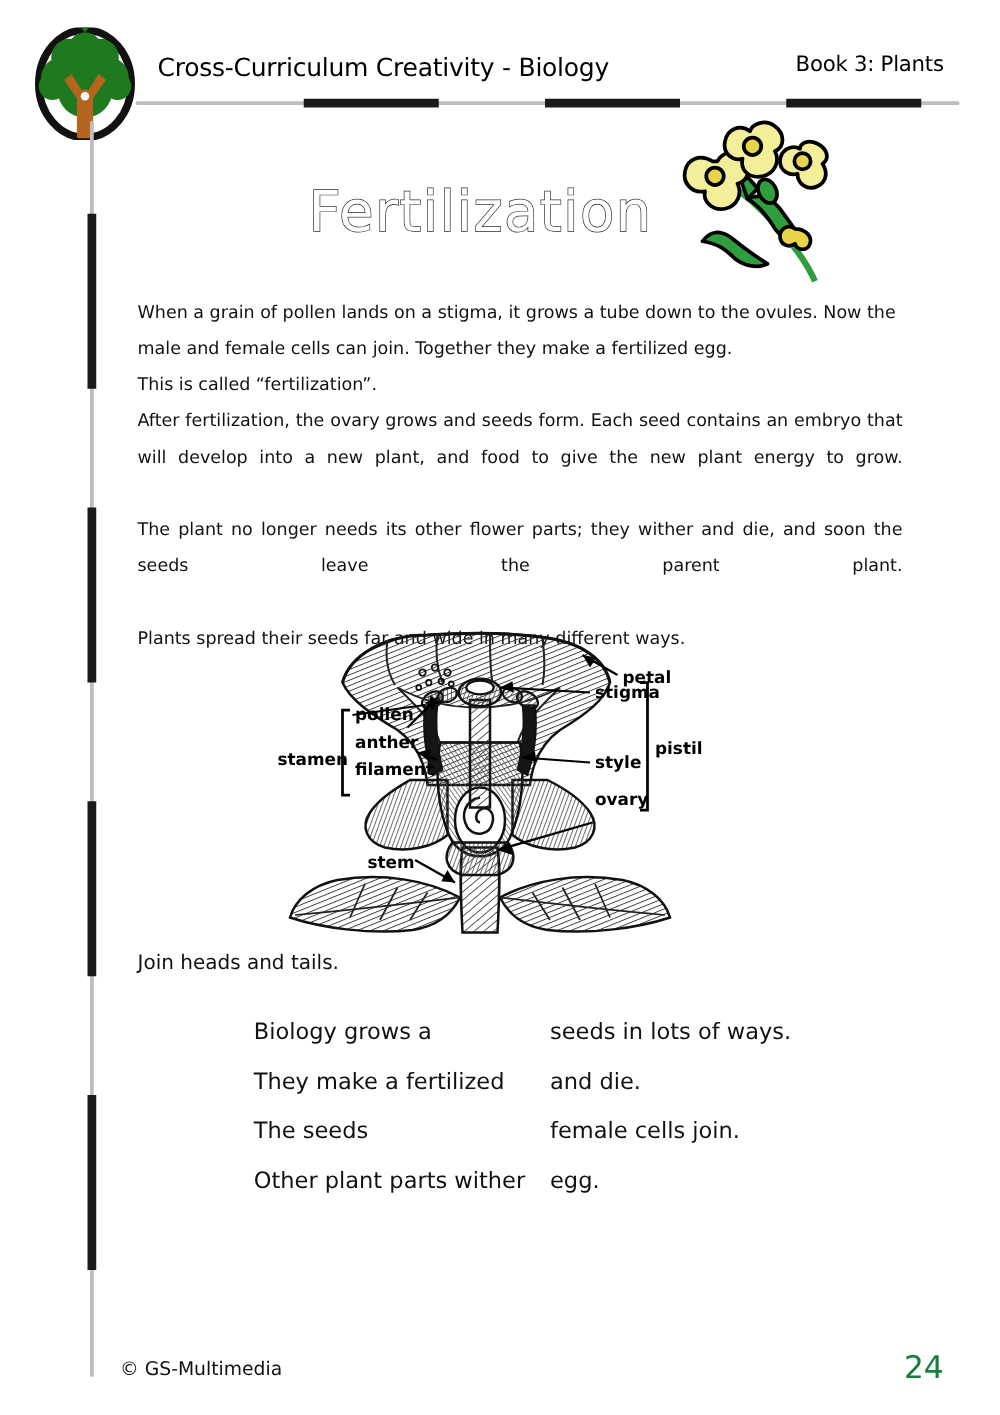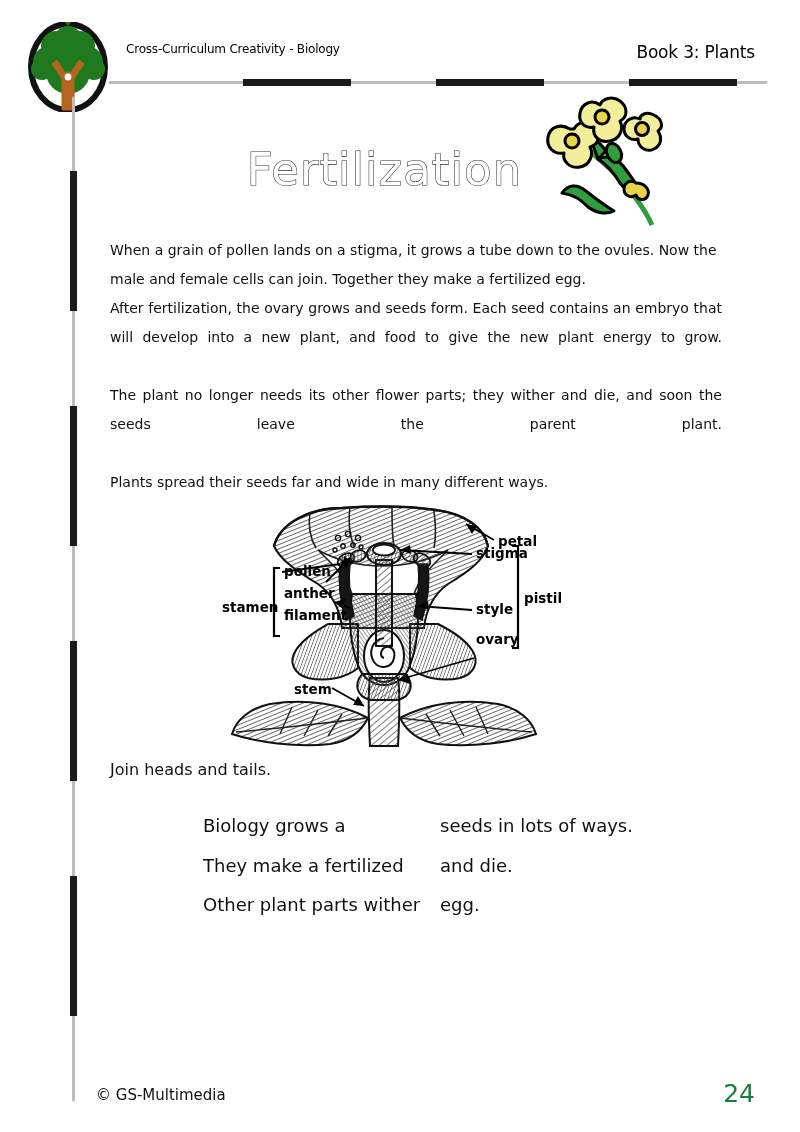--- a/index.html
+++ b/index.html
@@ -24,21 +24,21 @@
   }
   #logo-mark {
     position: absolute;
     left: 27px; top: 22px;
     width: 82px; height: 90px;
   }
   #header-title {
     position: absolute;
     left: 126px; top: 42px;
     font-family: "DejaVu Sans", sans-serif;
-    font-size: 12px;
+    font-size: 20px;
     letter-spacing: -0.2px;
     white-space: nowrap;
   }
   #header-book {
     position: absolute;
     right: 45px; top: 42px;
     font-family: "DejaVu Sans", sans-serif;
     font-size: 17px;
     letter-spacing: -0.2px;
     white-space: nowrap;
@@ -240,20 +240,21 @@
       <g fill="#E8D44A">
         <path d="M96 88 C90 84 84 88 84 94 C84 100 90 104 96 100
                  C98 106 106 106 108 100 C110 94 104 88 96 88 Z"></path>
       </g>
     </g>
   </svg>
 </div>
 
 <div id="body-copy">
   <p>When a grain of pollen lands on a stigma, it grows a tube down to the ovules. Now the male and female cells can join. Together they make a fertilized egg.</p>
+  <p>This is called “fertilization”.</p>
   <p class="justified">After fertilization, the ovary grows and seeds form. Each seed contains an embryo that will develop into a new plant, and food to give the new plant energy to grow.</p>
   <p class="justified">The plant no longer needs its other flower parts; they wither and die, and soon the seeds leave the parent plant.</p>
   <p>Plants spread their seeds far and wide in many different ways.</p>
 </div>
 
 <div id="diagram-figure">
   <svg width="348" height="258" viewBox="0 0 348 258">
     <defs>
       <pattern id="hatchA" width="4" height="4" patternUnits="userSpaceOnUse" patternTransform="rotate(68)">
         <line x1="0" y1="0" x2="0" y2="4" stroke="#3a3a3a" stroke-width="1.5"></line>
@@ -392,20 +393,24 @@
   <tbody>
     <tr>
       <td class="head-cell">Biology grows a</td>
       <td class="tail-cell">seeds in lots of ways.</td>
     </tr>
     <tr>
       <td class="head-cell">They make a fertilized</td>
       <td class="tail-cell">and die.</td>
     </tr>
     <tr>
+      <td class="head-cell">The seeds</td>
+      <td class="tail-cell">female cells join.</td>
+    </tr>
+    <tr>
       <td class="head-cell">Other plant parts wither</td>
       <td class="tail-cell">egg.</td>
     </tr>
   </tbody>
 </table>
 
 <div id="footer-copyright">© GS-Multimedia</div>
 <div id="footer-pagenum">24</div>
 
 </body></html>

